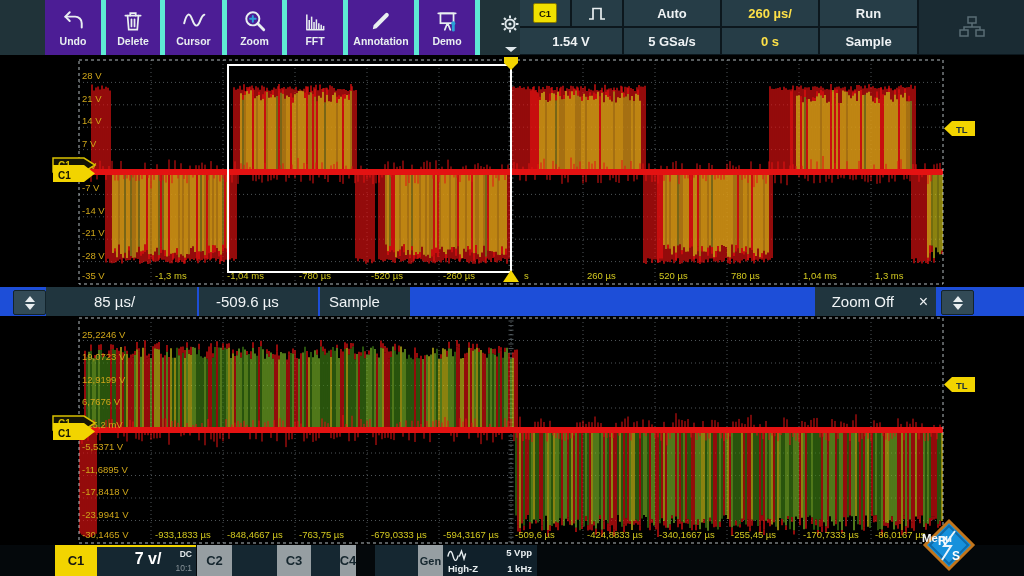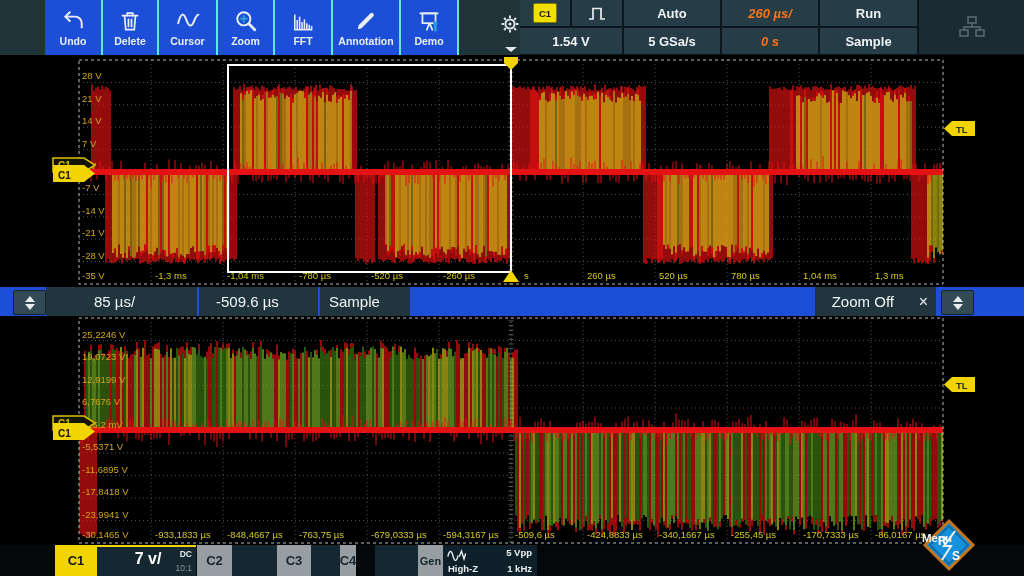--- a/index.html
+++ b/index.html
@@ -3,31 +3,31 @@
 <meta charset="utf-8">
 <style>
   html,body{margin:0;padding:0;}
   body{width:1024px;height:576px;position:relative;overflow:hidden;background:#000;
        font-family:"Liberation Sans",sans-serif;-webkit-font-smoothing:antialiased;}
   .abs{position:absolute;}
   
   #toolbar{left:0;top:0;width:1024px;height:55px;background:#203339;}
   #tb-buttons{left:45px;top:0;height:55px;display:flex;}
   .tb-btn{height:55px;display:flex;flex-direction:column;align-items:center;justify-content:center;
-          border-right:2px solid #5eead4;background:#1d4ed8;cursor:pointer;}
+          border-right:5px solid #5eead4;background:#4c1d95;cursor:pointer;}
   .tb-btn .lbl{font-size:10.5px;font-weight:bold;color:#e9eff1;margin-top:2px;}
   .tb-icon{width:24px;height:24px;display:block;}
   #gear-btn{left:496px;top:10px;width:28px;height:28px;display:flex;align-items:center;justify-content:center;cursor:pointer;}
   #collapse-tri{left:505px;top:47px;width:0;height:0;border-left:6px solid transparent;
                 border-right:6px solid transparent;border-top:5px solid #dfe7ea;}
   
   #info{left:520px;top:0;width:504px;height:55px;background:#0c171d;}
   .info-cell{position:absolute;background:#263d47;color:#eef2f4;font-size:13px;font-weight:bold;
              display:flex;align-items:center;justify-content:center;cursor:pointer;}
-  .info-cell.dim{color:#f97316;font-style:italic;}
+  .info-cell.dim{color:#fde047;}
   #c1-badge{width:22px;height:18px;background:#f0e000;border:1px solid #857700;border-radius:2px;
             color:#1c1a00;font-size:9.5px;font-weight:bold;display:flex;align-items:center;justify-content:center;}
   
   #zoombar{left:0;top:287px;width:1024px;height:29px;background:#1d4ed8;}
   .zb-cell{position:absolute;top:0;height:29px;background:#20353e;color:#f0f4f6;font-size:15px;
            line-height:29px;cursor:pointer;white-space:nowrap;}
   .stepper{position:absolute;top:3px;width:31px;height:23px;background:#324a56;border:1px solid #13242c;
            border-radius:2px;display:flex;flex-direction:column;align-items:center;justify-content:center;cursor:pointer;}
   .tri-up{width:0;height:0;border-left:5px solid transparent;border-right:5px solid transparent;
           border-bottom:6px solid #e8eef0;margin-bottom:2px;}

